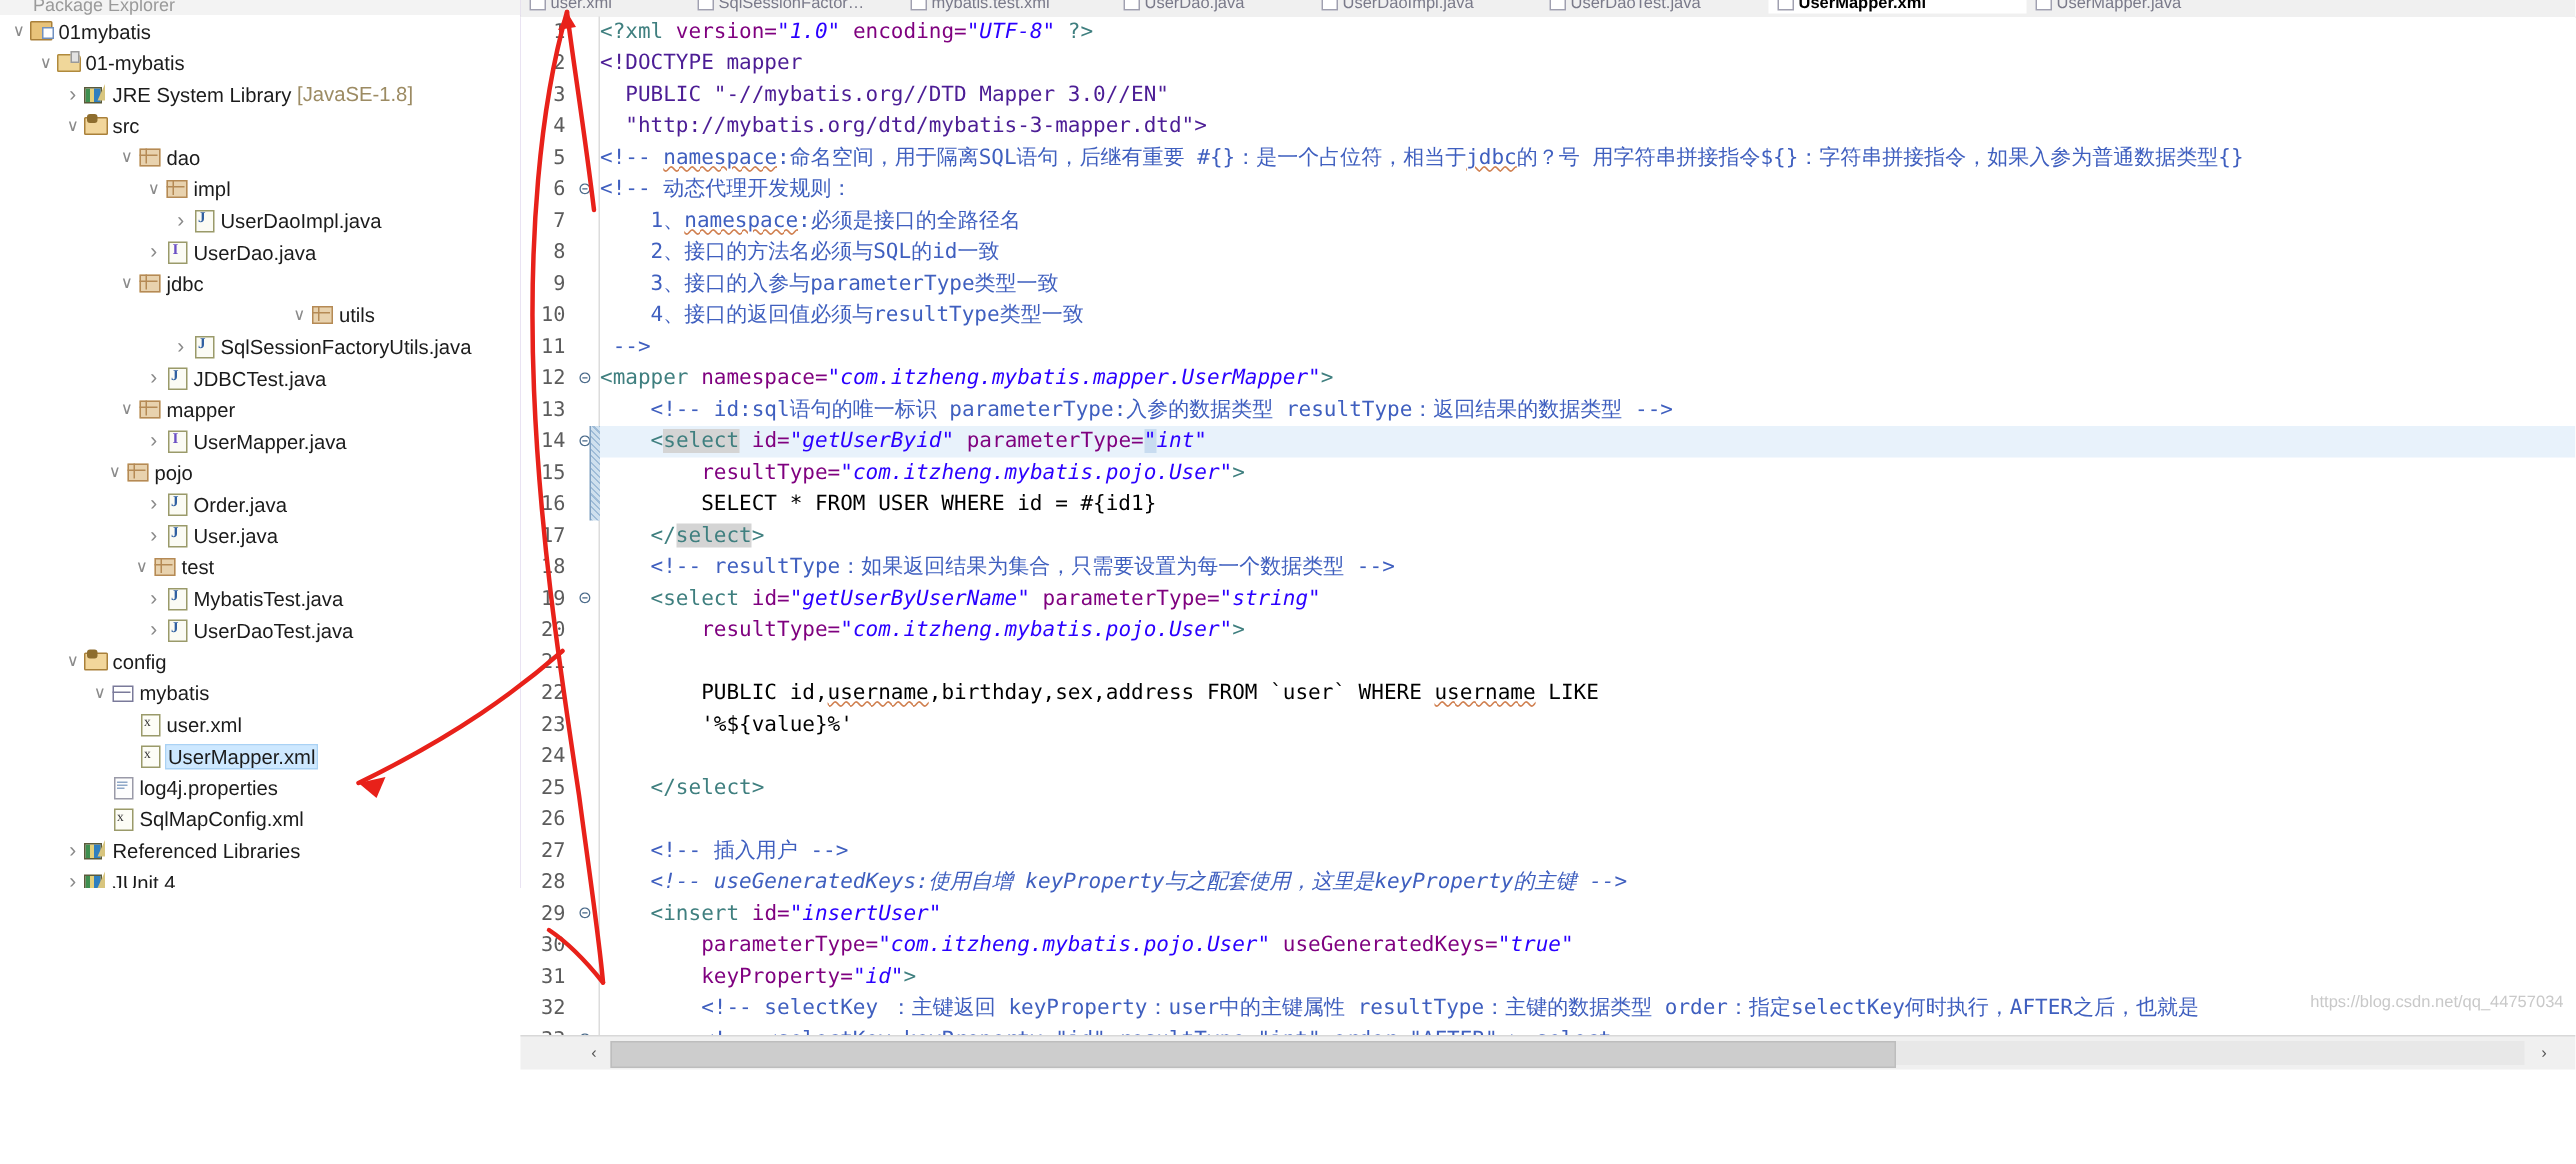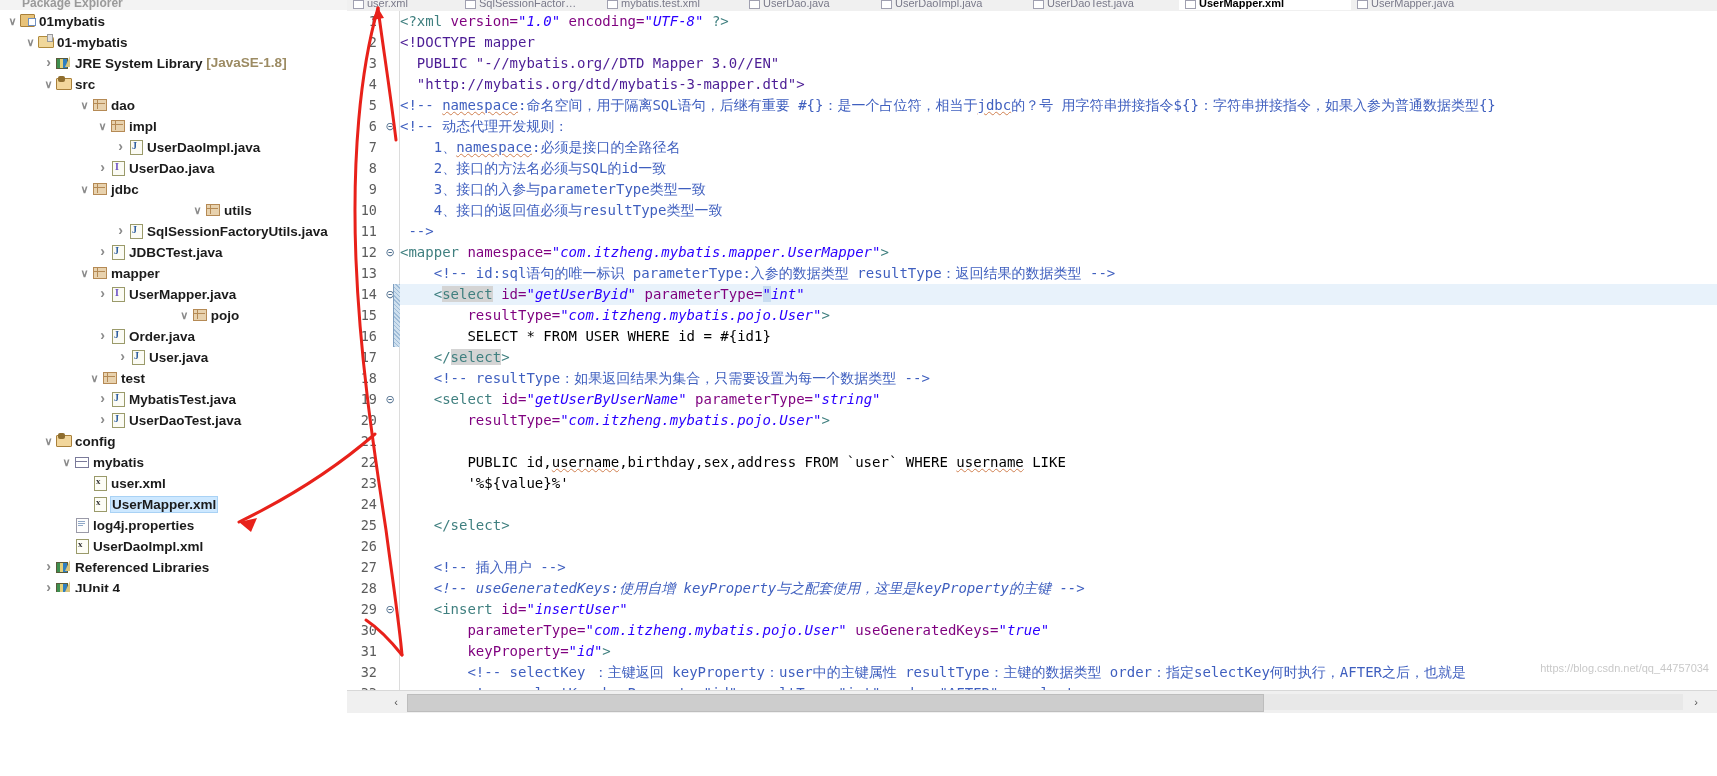--- a/index.html
+++ b/index.html
@@ -16,21 +16,20 @@
   }
 
   
   #explorer {
     position: absolute;
     left: 0; top: 0;
     width: 347px; height: 592px;
     background: #ffffff;
     overflow: hidden;
     border-right: 6px solid #4c1d95;
-    font-weight: bold;
   }
   #explorer-header {
     position: absolute;
     left: 0; top: 0; width: 347px; height: 10px;
     background: #f3f3f3;
     color: #9a9a9a;
     font-size: 11px;
     overflow: hidden;
     white-space: nowrap;
   }
@@ -408,32 +407,32 @@
         <div class="tree-row" style="padding-left: 78px;"><span class="twisty open"></span><span class="ic ic-pkg filled"></span><span class="lbl">dao</span></div>
         <div class="tree-row" style="padding-left: 96px;"><span class="twisty open"></span><span class="ic ic-pkg filled"></span><span class="lbl">impl</span></div>
         <div class="tree-row" style="padding-left: 114px;"><span class="twisty closed"></span><span class="ic ic-java"></span><span class="lbl">UserDaoImpl.java</span></div>
         <div class="tree-row" style="padding-left: 96px;"><span class="twisty closed"></span><span class="ic ic-iface"></span><span class="lbl">UserDao.java</span></div>
         <div class="tree-row" style="padding-left: 78px;"><span class="twisty open"></span><span class="ic ic-pkg filled"></span><span class="lbl">jdbc</span></div>
         <div class="tree-row" style="padding-left: 96px; text-align: center;"><span class="twisty open"></span><span class="ic ic-pkg filled"></span><span class="lbl">utils</span></div>
         <div class="tree-row" style="padding-left: 114px;"><span class="twisty closed"></span><span class="ic ic-java"></span><span class="lbl">SqlSessionFactoryUtils.java</span></div>
         <div class="tree-row" style="padding-left: 96px;"><span class="twisty closed"></span><span class="ic ic-java"></span><span class="lbl">JDBCTest.java</span></div>
         <div class="tree-row" style="padding-left: 78px;"><span class="twisty open"></span><span class="ic ic-pkg filled"></span><span class="lbl">mapper</span></div>
         <div class="tree-row" style="padding-left: 96px;"><span class="twisty closed"></span><span class="ic ic-iface"></span><span class="lbl">UserMapper.java</span></div>
-        <div class="tree-row" style="padding-left: 70px; text-align: center;"><span class="twisty open"></span><span class="ic ic-pkg filled"></span><span class="lbl">pojo</span></div>
+        <div class="tree-row" style="padding-left: 70px;"><span class="twisty open"></span><span class="ic ic-pkg filled"></span><span class="lbl">pojo</span></div>
         <div class="tree-row" style="padding-left: 96px;"><span class="twisty closed"></span><span class="ic ic-java"></span><span class="lbl">Order.java</span></div>
-        <div class="tree-row" style="padding-left: 96px; margin-left: 20px;"><span class="twisty closed"></span><span class="ic ic-java"></span><span class="lbl">User.java</span></div>
+        <div class="tree-row" style="padding-left: 96px;"><span class="twisty closed"></span><span class="ic ic-java"></span><span class="lbl">User.java</span></div>
         <div class="tree-row" style="padding-left: 88px;"><span class="twisty open"></span><span class="ic ic-pkg filled"></span><span class="lbl">test</span></div>
         <div class="tree-row" style="padding-left: 96px;"><span class="twisty closed"></span><span class="ic ic-java"></span><span class="lbl">MybatisTest.java</span></div>
         <div class="tree-row" style="padding-left: 96px;"><span class="twisty closed"></span><span class="ic ic-java"></span><span class="lbl">UserDaoTest.java</span></div>
         <div class="tree-row" style="padding-left: 42px;"><span class="twisty open"></span><span class="ic ic-srcfolder"></span><span class="lbl">config</span></div>
         <div class="tree-row" style="padding-left: 60px;"><span class="twisty open"></span><span class="ic ic-pkgflat"></span><span class="lbl">mybatis</span></div>
         <div class="tree-row" style="padding-left: 78px;"><span class="twisty none"></span><span class="ic ic-xml"></span><span class="lbl">user.xml</span></div>
         <div class="tree-row selected" style="padding-left: 78px;"><span class="twisty none"></span><span class="ic ic-xml"></span><span class="lbl">UserMapper.xml</span></div>
         <div class="tree-row" style="padding-left: 60px;"><span class="twisty none"></span><span class="ic ic-file"></span><span class="lbl">log4j.properties</span></div>
-        <div class="tree-row" style="padding-left: 60px;"><span class="twisty none"></span><span class="ic ic-xml"></span><span class="lbl">UserDaoImpl.xml</span></div>
+        <div class="tree-row" style="padding-left: 60px;"><span class="twisty none"></span><span class="ic ic-xml"></span><span class="lbl">SqlMapConfig.xml</span></div>
         <div class="tree-row" style="padding-left: 42px;"><span class="twisty closed"></span><span class="ic ic-lib"></span><span class="lbl">Referenced Libraries</span></div>
         <div class="tree-row" style="padding-left: 42px;"><span class="twisty closed"></span><span class="ic ic-lib"></span><span class="lbl">JUnit 4</span></div>
         <div class="tree-row" style="padding-left: 42px;"><span class="twisty closed"></span><span class="ic ic-libfolder"></span><span class="lbl">lib</span></div>
       </div>
   </div>
 
   <div id="editor">
 
     <div id="tabbar"><span class="tab" style="width: 100px;"><span class="tabic"></span><span>user.xml</span></span><span class="tab" style="width: 130px;"><span class="tabic"></span><span>SqlSessionFactor…</span></span><span class="tab" style="width: 130px;"><span class="tabic"></span><span>mybatis.test.xml</span></span><span class="tab" style="width: 120px;"><span class="tabic"></span><span>UserDao.java</span></span><span class="tab" style="width: 140px;"><span class="tabic"></span><span>UserDaoImpl.java</span></span><span class="tab" style="width: 140px;"><span class="tabic"></span><span>UserDaoTest.java</span></span><span class="tab active" style="width: 160px;"><span class="tabic"></span><span>UserMapper.xml</span></span><span class="tab" style="width: 150px;"><span class="tabic"></span><span>UserMapper.java</span></span></div>
 

